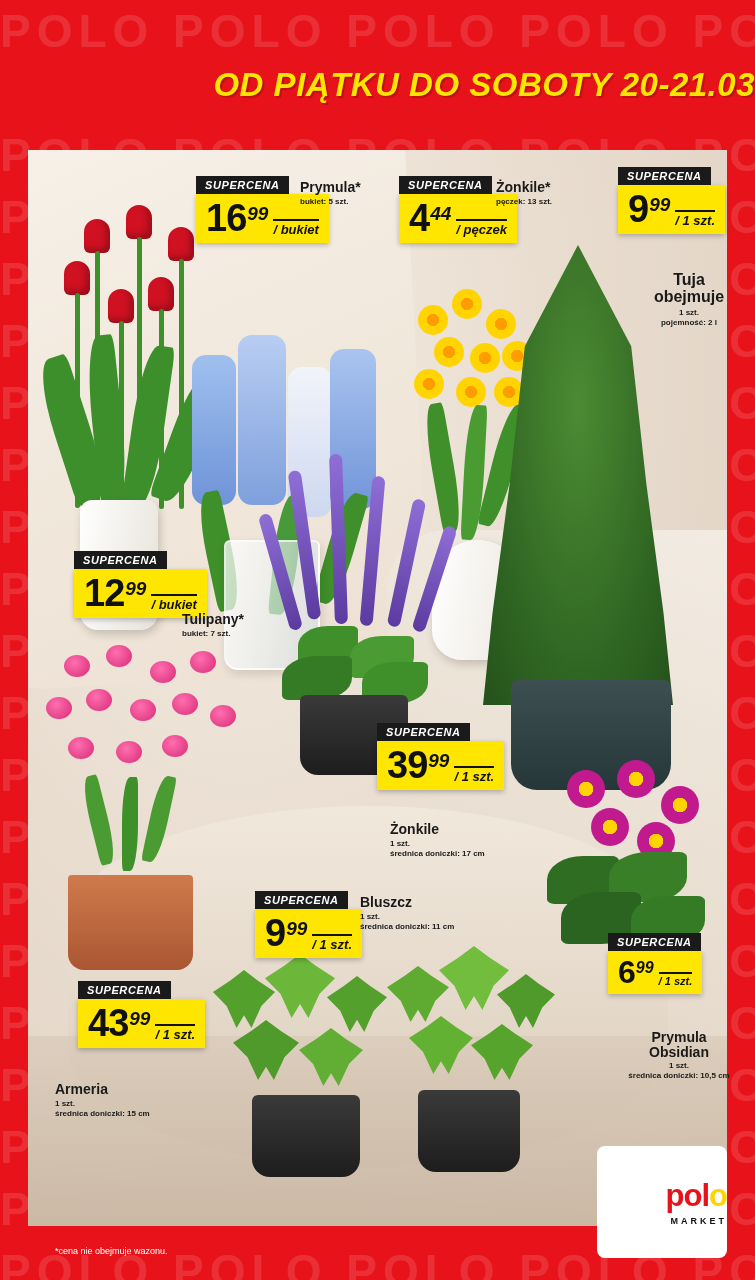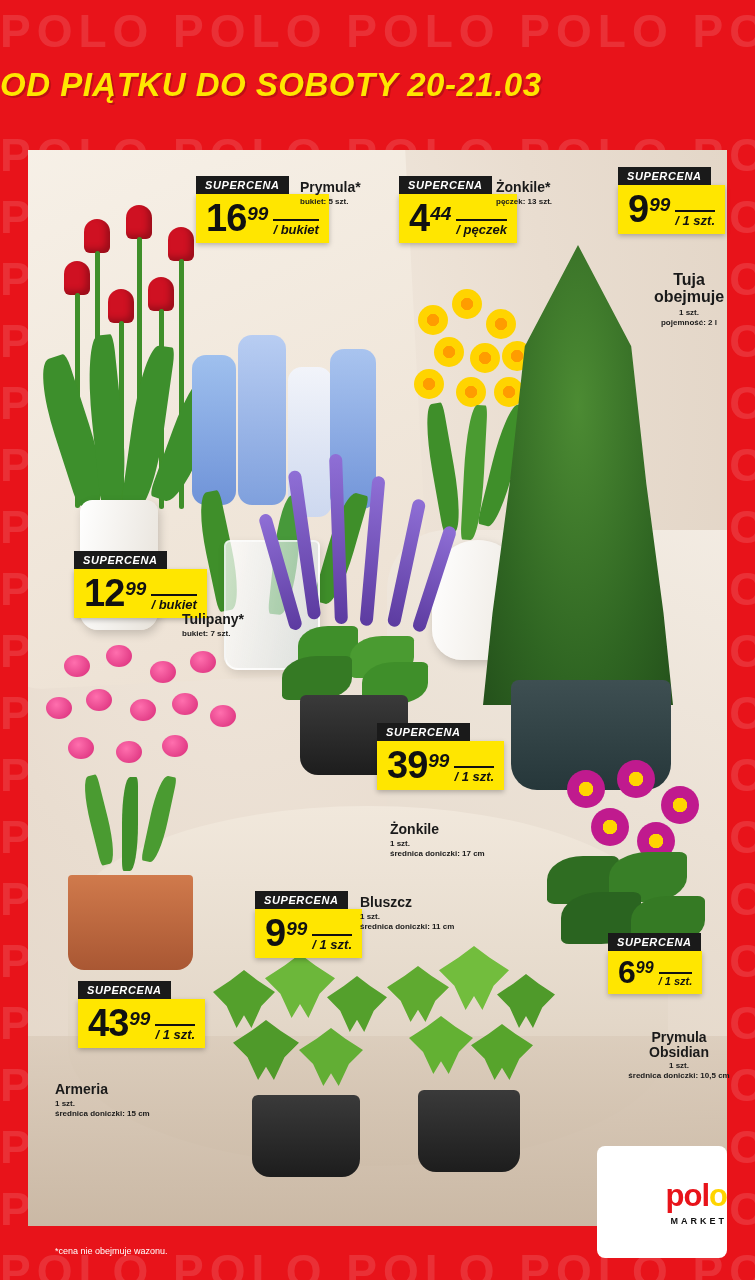--- a/index.html
+++ b/index.html
@@ -29,21 +29,21 @@
   }
 
   
   .header {
     position: absolute;
     top: 48px; left: 0; right: 0;
     height: 74px;
     background: #e8131a;
     display: flex;
     align-items: center;
-    justify-content: flex-start;
+    justify-content: flex-end;
     z-index: 5;
   }
   .header-title {
     color: #ffe600;
     font-size: 33px;
     font-weight: bold;
     font-style: italic;
     letter-spacing: 0.5px;
     text-shadow: 2px 2px 0 rgba(0,0,0,0.18);
   }

